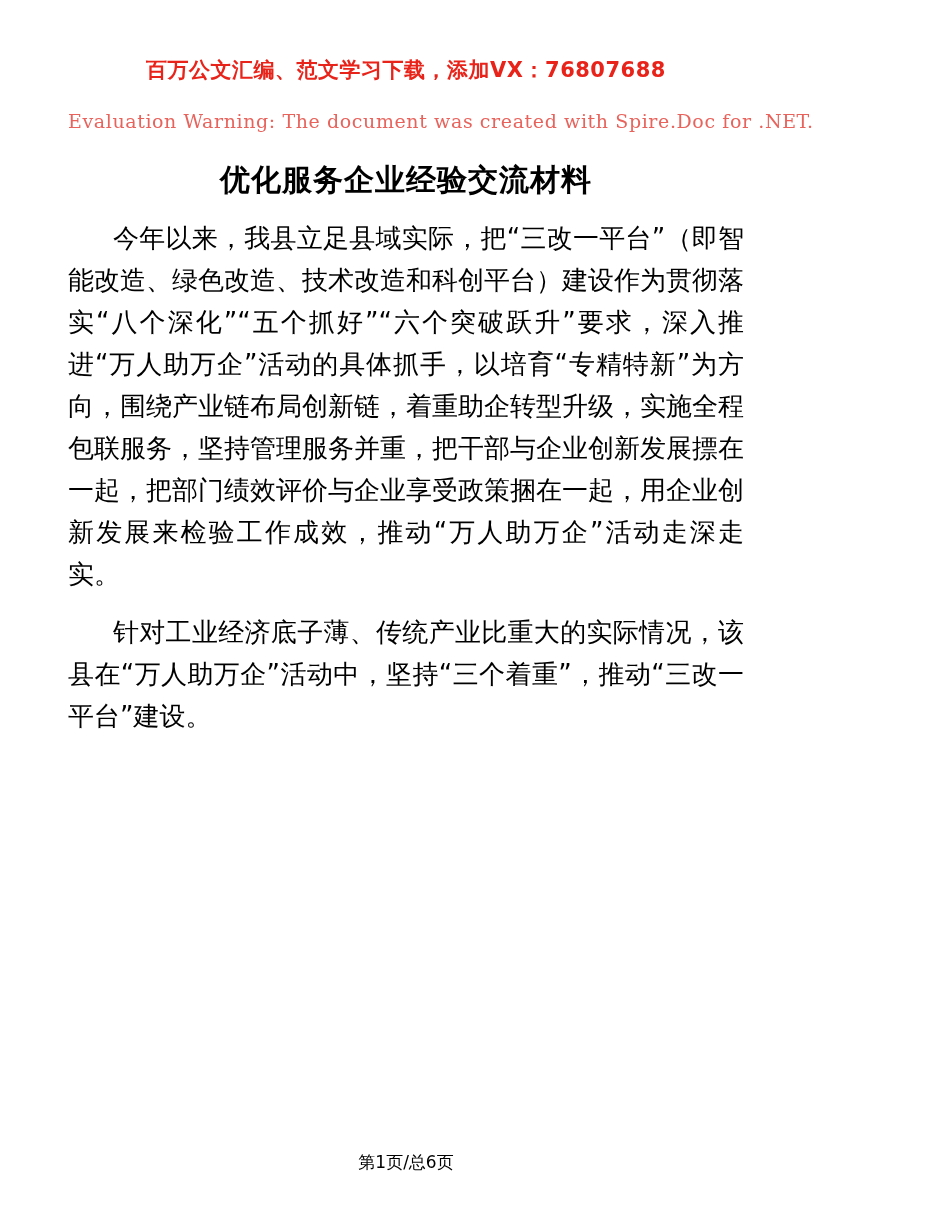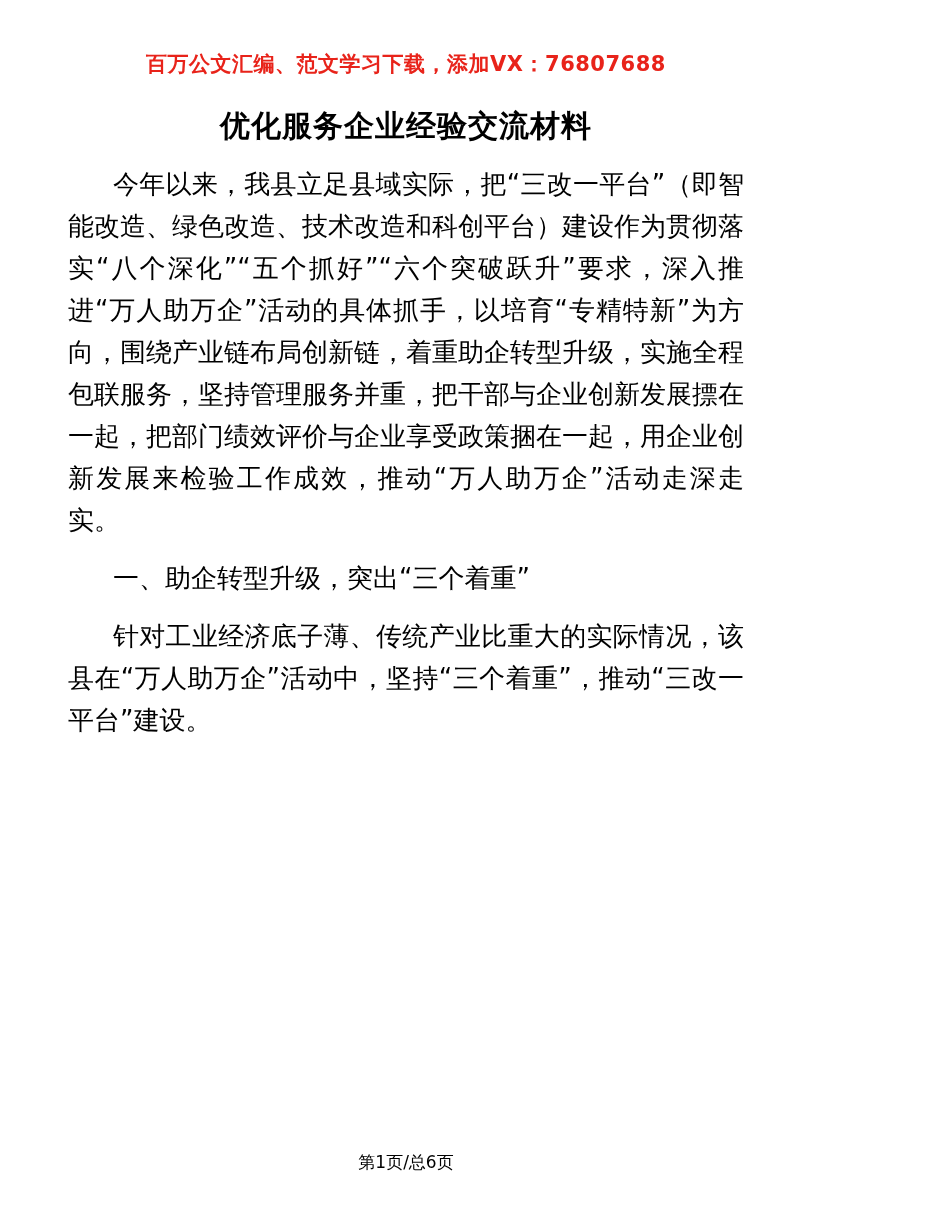--- a/index.html
+++ b/index.html
@@ -12,21 +12,21 @@
     height: 1230px;
     font-family: "Liberation Serif", "DejaVu Serif", serif;
     color: #000000;
     position: relative;
     overflow: hidden;
   }
   .page {
     width: 812px;
     height: 1230px;
     box-sizing: border-box;
-    padding: 6px 68px;
+    padding: 12px 68px;
     position: relative;
   }
   .ad-banner {
     text-align: center;
     color: #e8231a;
     font-size: 21px;
     font-weight: bold;
     font-family: "DejaVu Sans", "Liberation Sans", sans-serif;
     letter-spacing: 0.5px;
     padding-top: 44px;
@@ -70,25 +70,25 @@
     color: #000000;
   }
 </style>
 </head>
 <body>
 
 <div class="page">
 
   <div class="ad-banner">百万公文汇编、范文学习下载，添加VX：76807688</div>
 
+  <div class="eval-warning">Evaluation Warning: The document was created with Spire.Doc for .NET.</div>
 
   <div class="doc-title">优化服务企业经验交流材料</div>
 
   <div class="body-text indent">今年以来，我县立足县域实际，把“三改一平台”（即智能改造、绿色改造、技术改造和科创平台）建设作为贯彻落实“八个深化”“五个抓好”“六个突破跃升”要求，深入推进“万人助万企”活动的具体抓手，以培育“专精特新”为方向，围绕产业链布局创新链，着重助企转型升级，实施全程包联服务，坚持管理服务并重，把干部与企业创新发展摽在一起，把部门绩效评价与企业享受政策捆在一起，用企业创新发展来检验工作成效，推动“万人助万企”活动走深走实。</div>
 
-  <div class="body-text indent">一、助企转型升级，突出“三个着重”</div>
 
   <div class="body-text indent">针对工业经济底子薄、传统产业比重大的实际情况，该县在“万人助万企”活动中，坚持“三个着重”，推动“三改一平台”建设。</div>
 
 
   <div class="footer">第1页/总6页</div>
 
 </div>
 
 </body></html>

